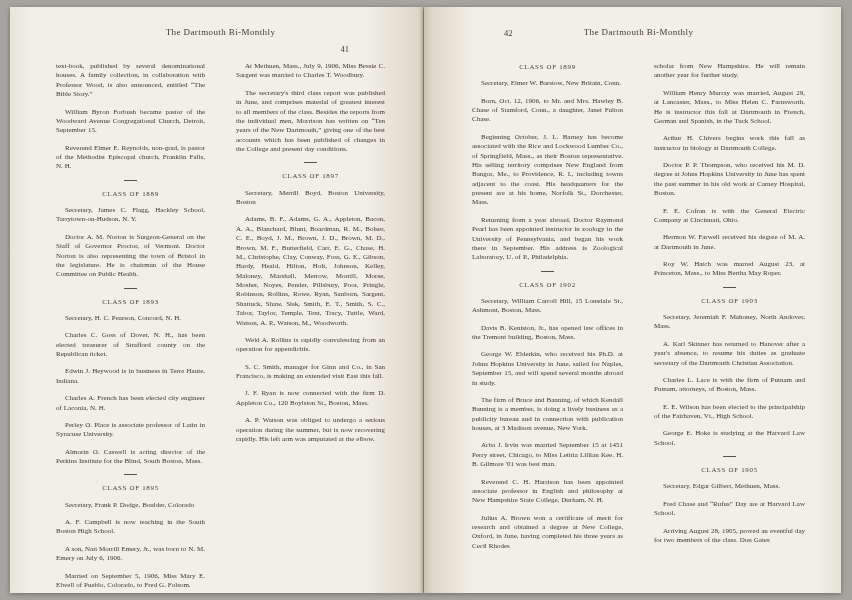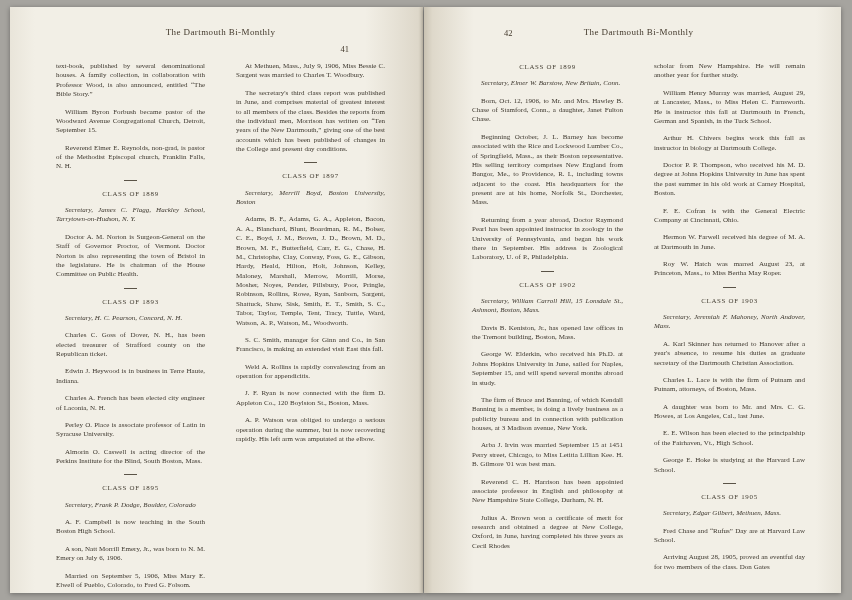--- a/index.html
+++ b/index.html
@@ -35,21 +35,21 @@
   .page-right .folio { left: 40px; }
 
   .columns { display: flex; gap: 15px; }
   .column { flex: 1; min-width: 0; font-size: 7px; line-height: 1.34; }
 
   .block.para, .block.secretary {
     text-align: justify; text-indent: 9px; margin: 8px;
     word-spacing: 0.2px;
   }
   .block.no-indent { text-indent: 0; }
-  .block.secretary { font-style: italic; }
+  .block.secretary { }
   .block.heading {
     text-align: center; text-indent: 0;
     font-size: 6.9px; letter-spacing: 0.7px;
     margin: 8px 0 4px 0; color: #464035;
   }
   .block.rule {
     width: 13px; height: 0;
     border-top: 1px solid #5a5347;
     margin: 6px auto 5px auto;
   }
@@ -90,22 +90,22 @@
             <div class="block para">Married on September 5, 1906, Miss Mary E. Elwell of Pueblo, Colorado, to Fred G. Folsom.</div>
             <div class="block para">James T. Gerould has resigned his posi-</div>
           </div>
         <div class="column">
             <div class="block para">At Methuen, Mass., July 9, 1906, Miss Bessie C. Sargent was married to Charles T. Woodbury.</div>
             <div class="block para">The secretary's third class report was published in June, and comprises material of greatest interest to all members of the class. Besides the reports from the individual men, Morrison has written on “Ten years of the New Dartmouth,” giving one of the best accounts which has been published of changes in the College and present day conditions.</div>
             <div class="block rule"></div>
             <div class="block heading">CLASS OF 1897</div>
             <div class="block secretary">Secretary, Merrill Boyd, Boston University, Boston</div>
             <div class="block para">Adams, B. F., Adams, G. A., Appleton, Bacon, A. A., Blanchard, Blunt, Boardman, R. M., Bolser, C. E., Boyd, J. M., Brown, J. D., Brown, M. D., Brown, M. F., Butterfield, Carr, E. G., Chase, H. M., Christophe, Clay, Conway, Foss, G. E., Gibson, Hardy, Heald, Hilton, Holt, Johnson, Kelley, Maloney, Marshall, Merrow, Morrill, Morse, Mosher, Noyes, Pender, Pillsbury, Poor, Pringle, Robinson, Rollins, Rowe, Ryan, Sanborn, Sargent, Shattuck, Shaw, Sisk, Smith, E. T., Smith, S. C., Tabor, Taylor, Temple, Tent, Tracy, Tuttle, Ward, Watson, A. P., Watson, M., Woodworth.</div>
+            <div class="block para">Weld A. Rollins is rapidly convalescing from an operation for appendicitis.</div>
             <div class="block para">S. C. Smith, manager for Ginn and Co., in San Francisco, is making an extended visit East this fall.</div>
-            <div class="block para">Weld A. Rollins is rapidly convalescing from an operation for appendicitis.</div>
             <div class="block para">J. F. Ryan is now connected with the firm D. Appleton Co., 120 Boylston St., Boston, Mass.</div>
             <div class="block para">A. P. Watson was obliged to undergo a serious operation during the summer, but is now recovering rapidly. His left arm was amputated at the elbow.</div>
           </div>
       </div>
     </div>
   </div>
 
   <div class="page page-right">
     <div class="page-inner">
       <div class="page-header">
@@ -135,21 +135,20 @@
             <div class="block para">Arthur H. Chivers begins work this fall as instructor in biology at Dartmouth College.</div>
             <div class="block para">Doctor P. P. Thompson, who received his M. D. degree at Johns Hopkins University in June has spent the past summer in his old work at Carney Hospital, Boston.</div>
             <div class="block para">F. E. Cofran is with the General Electric Company at Cincinnati, Ohio.</div>
             <div class="block para">Hermon W. Farwell received his degree of M. A. at Dartmouth in June.</div>
             <div class="block para">Roy W. Hatch was marred August 23, at Princeton, Mass., to Miss Bertha May Roper.</div>
             <div class="block rule"></div>
             <div class="block heading">CLASS OF 1903</div>
             <div class="block secretary">Secretary, Jeremiah F. Mahoney, North Andover, Mass.</div>
             <div class="block para">A. Karl Skinner has returned to Hanover after a year's absence, to resume his duties as graduate secretary of the Dartmouth Christian Association.</div>
             <div class="block para">Charles L. Lace is with the firm of Putnam and Putnam, attorneys, of Boston, Mass.</div>
-            <div class="block para">A daughter was born to Mr. and Mrs. C. G. Howes, at Los Angeles, Cal., last June.</div>
             <div class="block para">E. E. Wilson has been elected to the principalship of the Fairhaven, Vt., High School.</div>
             <div class="block para">George E. Hoke is studying at the Harvard Law School.</div>
             <div class="block rule"></div>
             <div class="block heading">CLASS OF 1905</div>
             <div class="block secretary">Secretary, Edgar Gilbert, Methuen, Mass.</div>
             <div class="block para">Fred Chase and “Rufus” Day are at Harvard Law School.</div>
             <div class="block para">Arriving August 28, 1905, proved an eventful day for two members of the class. Don Gates</div>
           </div>
       </div>
     </div>

